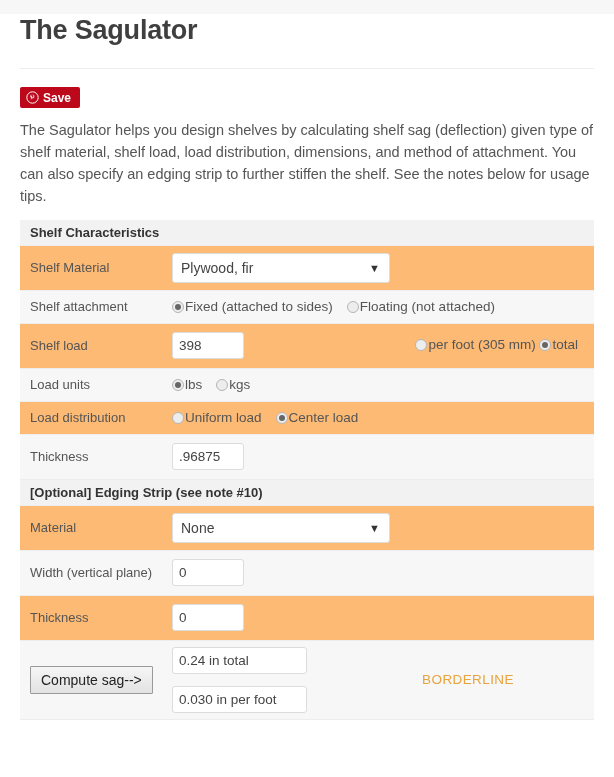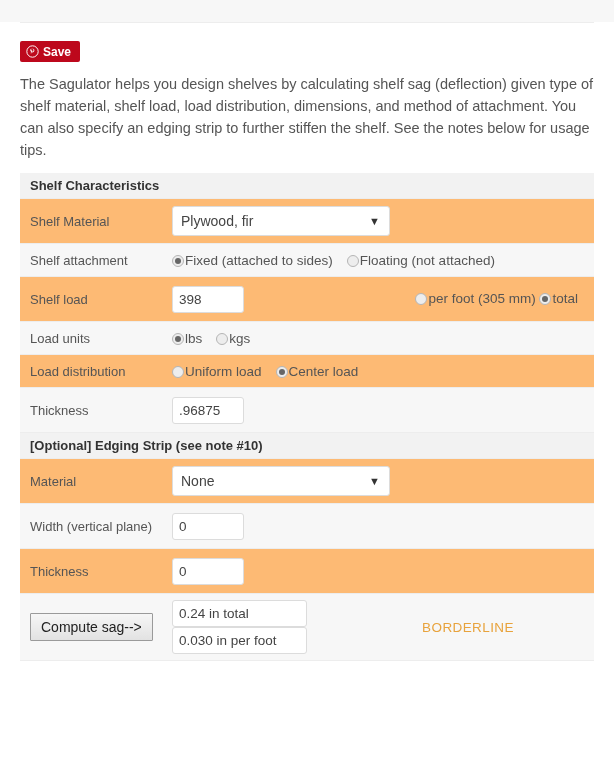--- a/index.html
+++ b/index.html
@@ -186,34 +186,35 @@
     font-size: 14px;
     color: #222;
     background: linear-gradient(#f6f6f6, #e2e2e2);
     border: 1px solid #9a9a9a;
     border-radius: 1px;
     padding: 5px 10px;
     cursor: pointer;
     white-space: nowrap;
   }
   .results-cell { padding: 6px 0 !important; }
-  .results-cell input { display: block; margin-bottom: 0; }
+  .results-cell input { display: block; margin-bottom: 12px; }
   .results-cell input:last-child { margin-bottom: 0; }
   .verdict {
     color: #e8a33d;
     font-size: 13.5px;
     letter-spacing: 0.4px;
     text-align: center;
   }
 </style>
 </head>
 <body>
 
 <div id="page">
 
+  <h1 class="page-title">The Sagulator</h1>
   <hr class="title-rule">
 
   <button class="save-btn">
     <span class="pin-icon">
       <svg width="13" height="13" viewBox="0 0 16 16">
         <circle cx="8" cy="8" r="7" fill="none" stroke="#fff" stroke-width="1.2"></circle>
         <path d="M7.6 4.2c-1.7 0-2.7 1.1-2.7 2.3 0 .6.3 1.2.8 1.4.1 0 .1 0 .2-.1l.1-.4c0-.1 0-.1-.1-.2-.2-.2-.3-.5-.3-.9 0-1 .7-1.8 1.9-1.8 1.1 0 1.7.6 1.7 1.5 0 1.2-.5 2.1-1.2 2.1-.4 0-.7-.3-.6-.8.1-.5.3-1 .3-1.3 0-.3-.2-.6-.5-.6-.4 0-.8.4-.8 1.1 0 .4.1.6.1.6l-.5 2.2c-.1.6 0 1.4 0 1.5 0 0 0 .1.1 0 0 0 .5-.6.6-1.2l.3-1c.2.3.6.6 1 .6 1.3 0 2.3-1.2 2.3-2.8 0-1.3-1.1-2.2-2.7-2.2z" fill="#fff"></path>
       </svg>
     </span>
     <span>Save</span>

